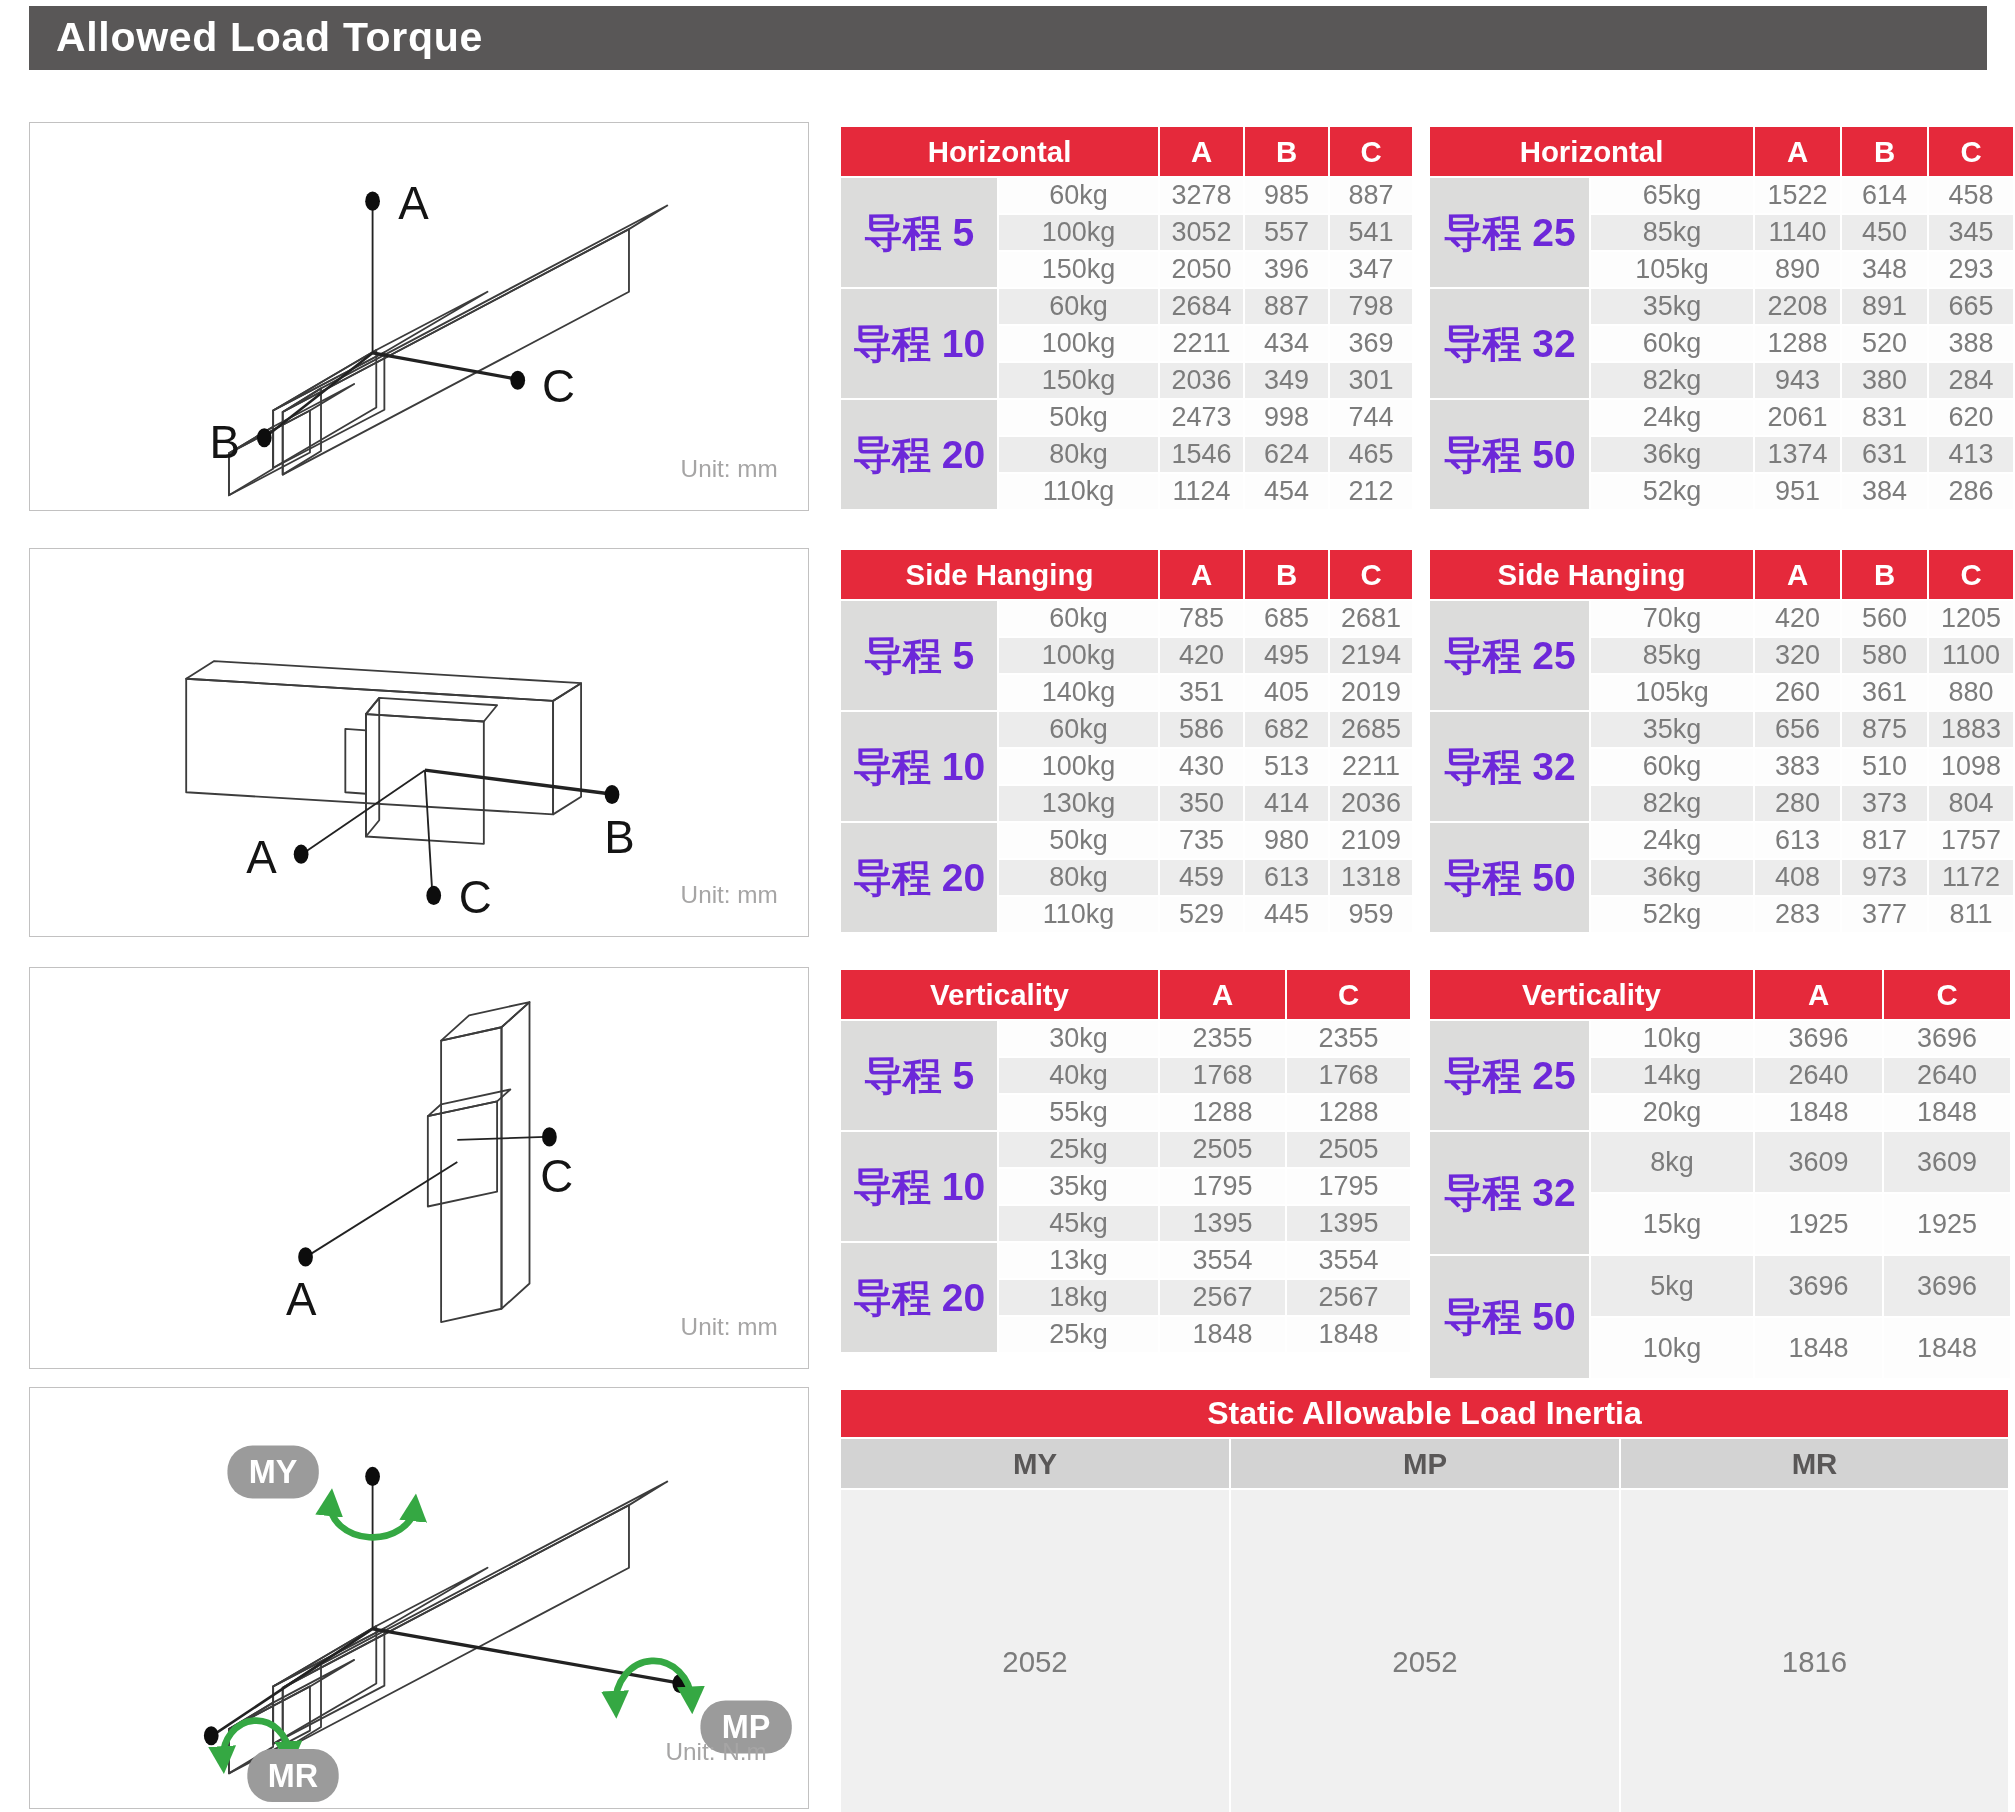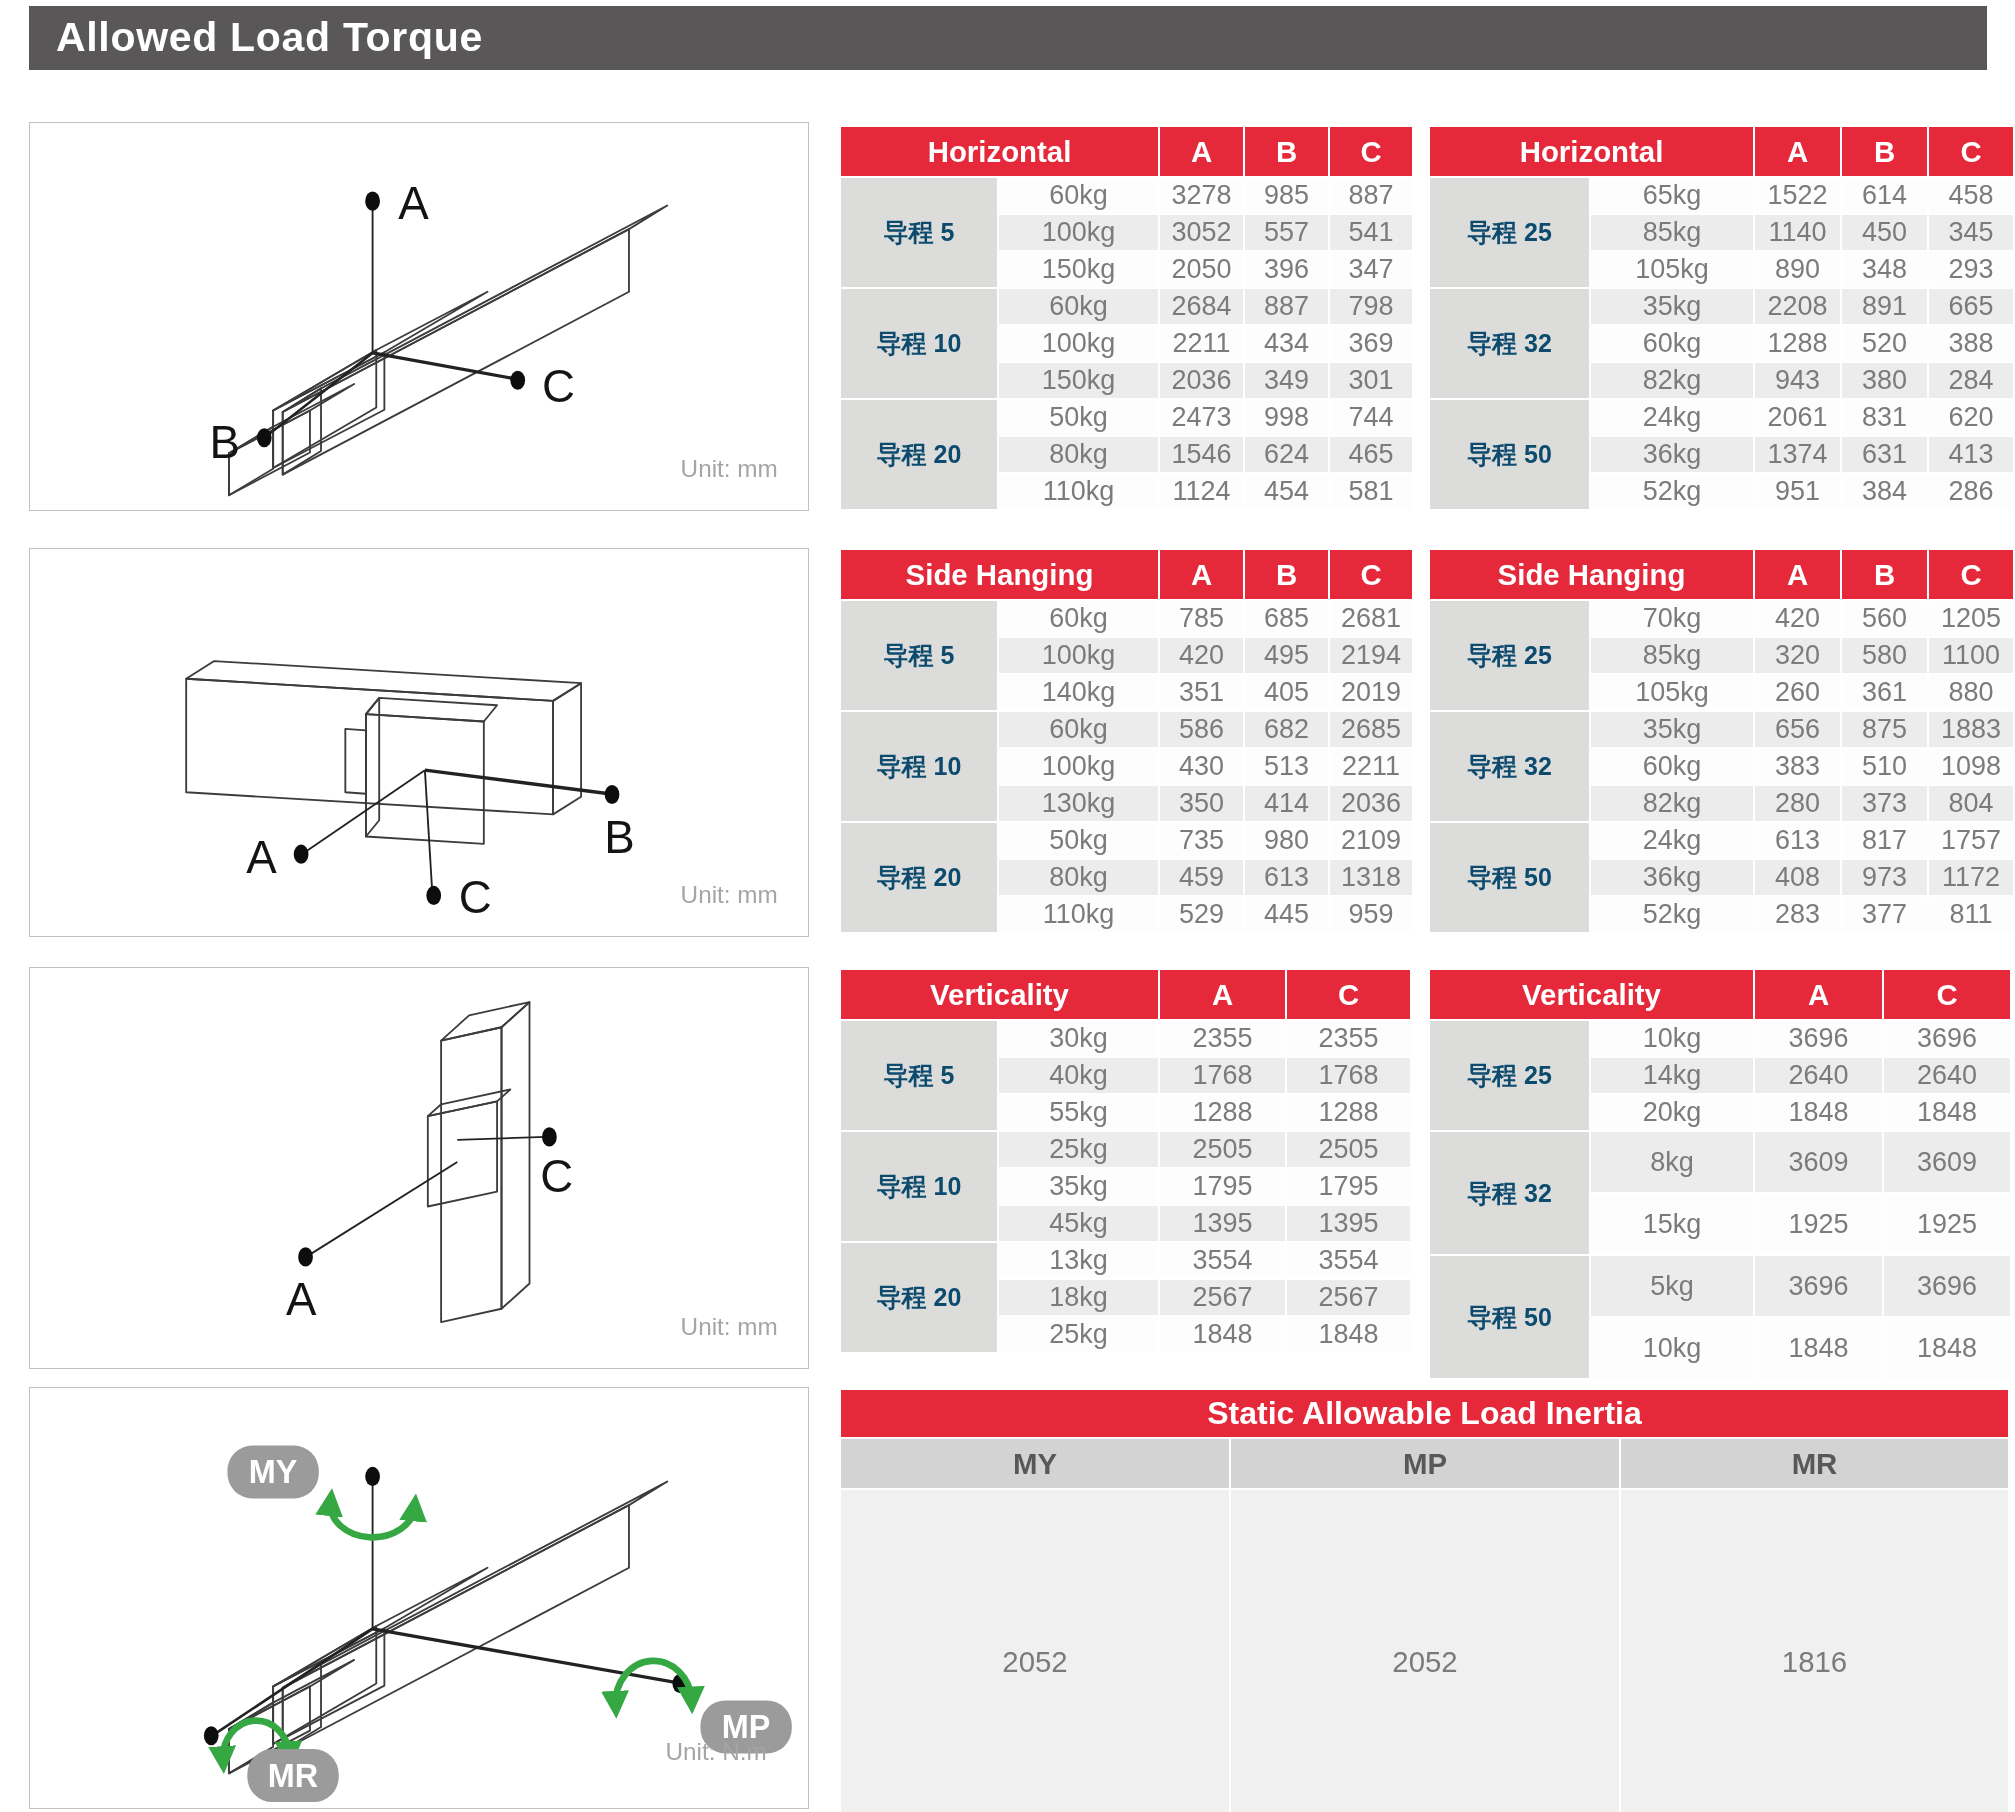--- a/index.html
+++ b/index.html
@@ -27,21 +27,21 @@
   .ltr{font-size:62px;fill:#141414;font-weight:500}
   .unit{font-size:33px;fill:#a6a5a5}
   .pill{fill:#9b9b9b}
   .pilltx{font-size:44px;font-weight:bold;fill:#ffffff;text-anchor:middle}
   .grn{fill:none;stroke:#35a843;stroke-width:9;stroke-linecap:round}
 
   
   table{border-collapse:separate;border-spacing:2.2px;position:absolute;table-layout:fixed}
   .tq th{background:#e5293b;color:#fff;font-weight:bold;font-size:29.4px;height:49px;padding:0;text-align:center}
   .tq td{text-align:center;vertical-align:middle;font-size:27px;color:#7b7b7b;height:35px;padding:0}
-  .tq td.lead{background:#dcdcdb;color:#0c4a6e;font-weight:bold;font-size:25px}
+  .tq td.lead{background:#dcdcdb;color:#6d28d9;font-weight:bold;font-size:39px}
   .tq tr.odd  td:not(.lead){background:#fdfdfd}
   .tq tr.even td:not(.lead){background:#ececec}
   .tq tr.tall td:not(.lead){height:60px}
   .tq tr.tall td{height:54px}
 
   
   .st th{background:#e5293b;color:#fff;font-weight:bold;font-size:32px;height:47px;padding:0;text-align:center}
   .st td.sc{background:#d3d3d3;color:#595757;font-weight:bold;font-size:29.4px;height:49px;text-align:center;padding:0}
   .st td.sv{background:#f0f0f0;color:#7b7b7b;font-size:29.4px;height:312px;text-align:center;vertical-align:middle;padding:16px}
 </style>
@@ -223,21 +223,21 @@
     <tr class="even">
           <td>80kg</td>
           <td>1546</td>
           <td>624</td>
           <td>465</td>
         </tr>
     <tr class="odd">
           <td>110kg</td>
           <td>1124</td>
           <td>454</td>
-          <td>581</td>
+          <td>212</td>
         </tr>
     </tbody>
   </table>
 
   <table class="tq" style="left:1428px;top:125px;width:574px">
     <colgroup>
         <col style="width:159px">
         <col style="width:162px">
         <col style="width:85px">
         <col style="width:85px">

